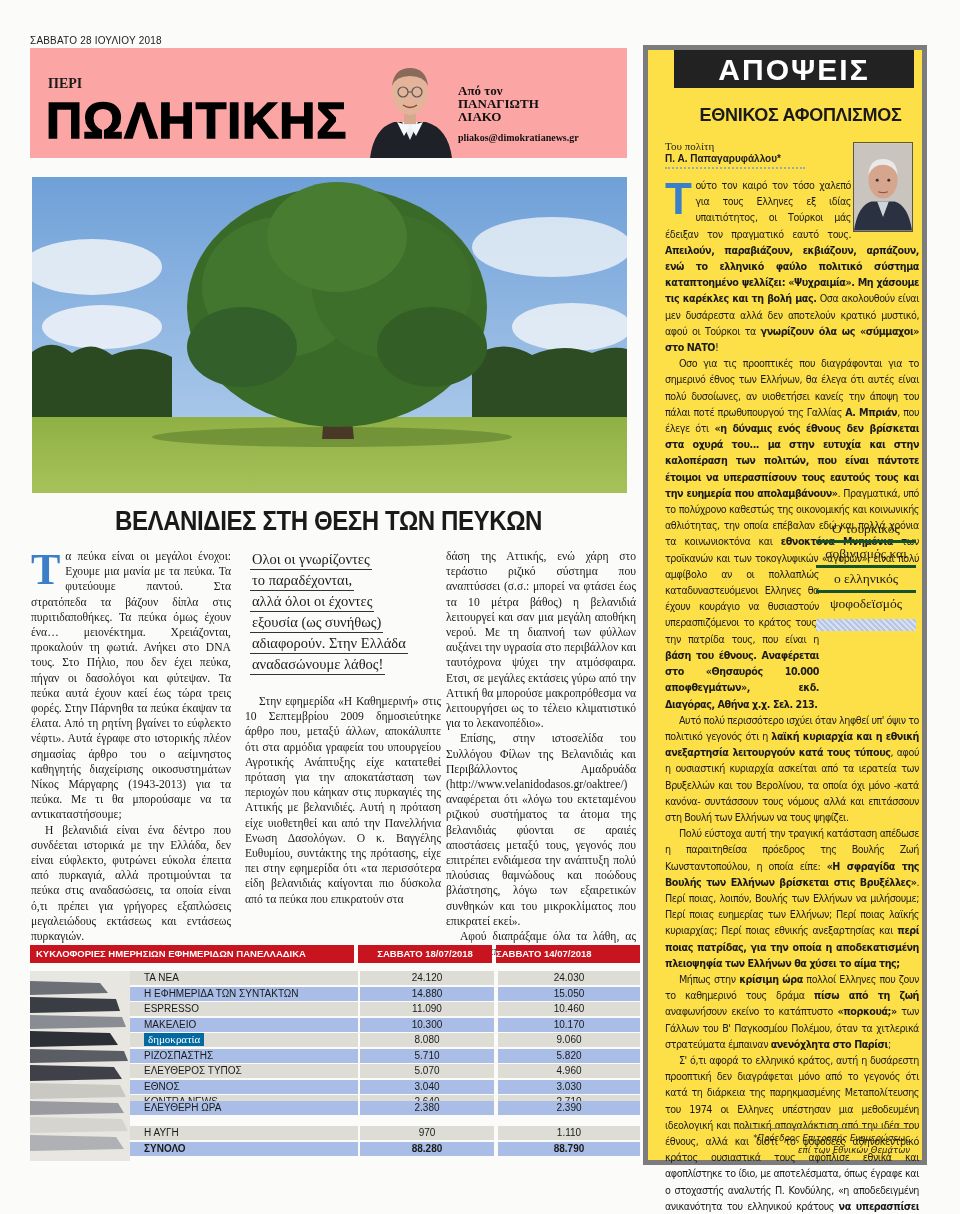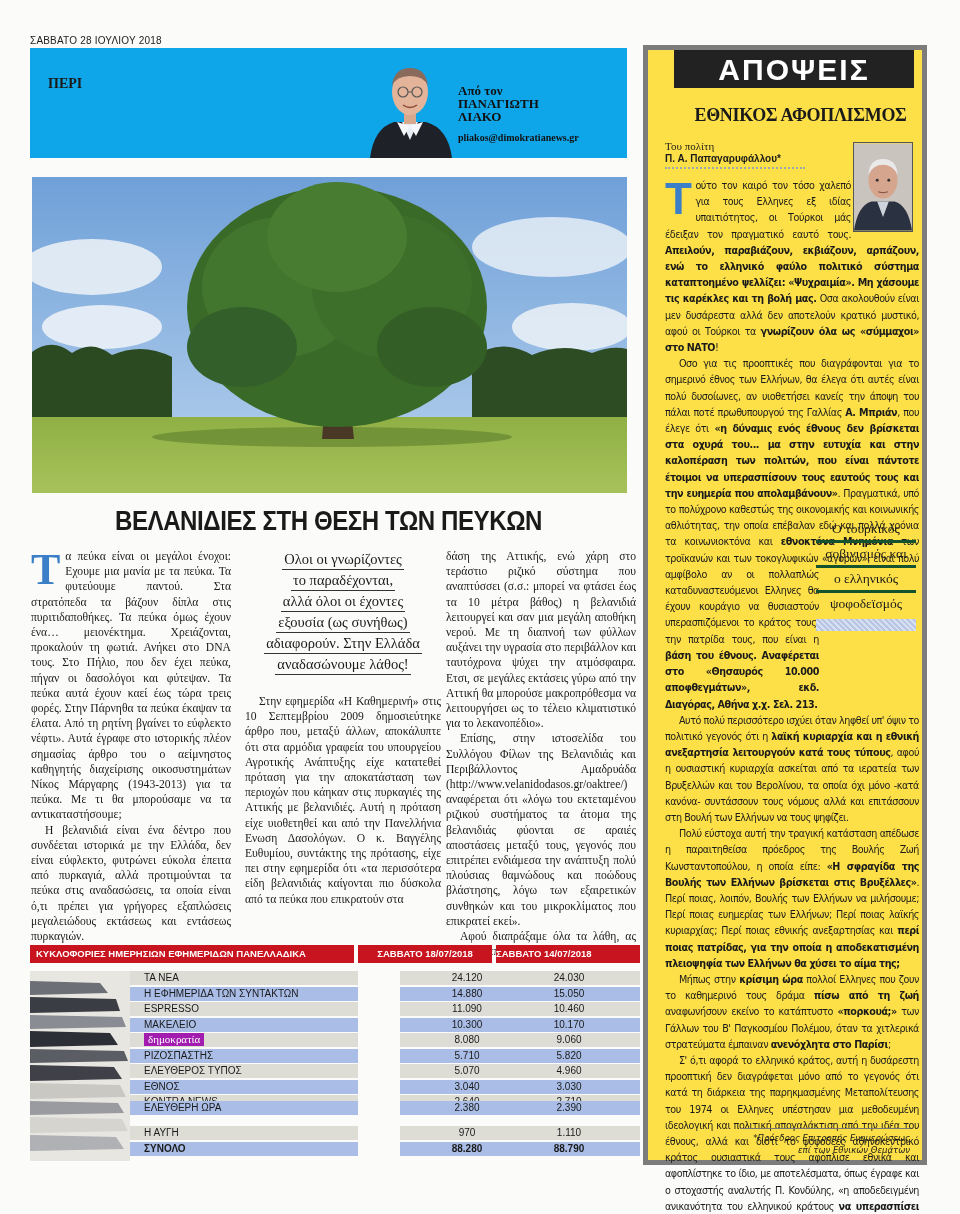--- a/index.html
+++ b/index.html
@@ -2,65 +2,65 @@
 <html><head>
   <meta charset="utf-8">
   <style>
     * { box-sizing: border-box; margin: 0; padding: 0; }
     html, body { width: 960px; height: 1214px; background: #fbfbf9; overflow: hidden; }
     body { position: relative; font-family: "Liberation Serif", serif; color: #1a1a1a; }
 
     .dateline { position: absolute; left: 30px; top: 35px; font-family: "Liberation Sans", sans-serif; font-size: 10px; letter-spacing: 0.2px; color: #222; }
 
     
-    .col-header { position: absolute; left: 30px; top: 48px; width: 597px; height: 110px; background: #0ea5e9; overflow: hidden; }
+    .col-header { position: absolute; left: 30px; top: 48px; width: 597px; height: 110px; background: #fca5a5; overflow: hidden; }
     .col-header .peri { position: absolute; left: 18px; top: 28px; font-family: "Liberation Serif", serif; font-weight: bold; font-size: 14px; }
     .col-header .politikis { position: absolute; left: 16px; top: 48px; font-family: "Liberation Sans", sans-serif; font-weight: 900; font-size: 50px; letter-spacing: 1px; line-height: 50px; transform: scaleY(1.0); -webkit-text-stroke: 1.5px #000; color: #000; }
     .col-header .portrait { position: absolute; left: 334px; top: 8px; width: 92px; height: 102px; }
     .col-header .author { position: absolute; left: 428px; top: 36px; font-family: "Liberation Serif", serif; font-weight: bold; font-size: 13px; line-height: 13px; color: #111; }
     .col-header .email { position: absolute; left: 428px; top: 84px; font-family: "Liberation Serif", serif; font-weight: bold; font-size: 10px; color: #111; }
 
     
     .photo { position: absolute; left: 32px; top: 177px; width: 595px; height: 316px; overflow: hidden; background: #8fb5de; }
 
     .headline { position: absolute; left: 30px; top: 505px; width: 597px; text-align: center; font-family: "Liberation Sans", sans-serif; font-weight: 900; font-size: 28px; letter-spacing: -0.5px; transform: scaleX(0.86); transform-origin: center; }
 
     .text-col { position: absolute; font-family: "Liberation Serif", serif; font-size: 11.6px; line-height: 15.2px; text-align: justify; hyphens: auto; color: #1b1b1b; }
     .text-col p { text-indent: 14px; }
     .text-col p.first { text-indent: 0; }
     .dropcap { float: left; font-family: "Liberation Serif", serif; font-size: 44px; line-height: 38px; color: #3a7fc8; margin: 2px 5px 0 0; font-weight: bold; }
 
     .col1 { left: 31px; top: 549px; width: 200px; }
     .col2 { left: 245px; top: 694px; width: 196px; }
     .col3 { left: 446px; top: 549px; width: 190px; }
 
-    .pullquote { position: absolute; left: 250px; top: 549px; width: 186px; text-align: center; font-family: "Liberation Serif", serif; font-size: 14.5px; line-height: 20px; }
+    .pullquote { position: absolute; left: 250px; top: 549px; width: 186px; text-align: left; font-family: "Liberation Serif", serif; font-size: 14.5px; line-height: 20px; }
     .pullquote span { display: inline-block; border-bottom: 1px solid #333; padding: 0 2px; white-space: nowrap; }
 
     
     .circ { position: absolute; left: 30px; top: 945px; width: 610px; height: 220px; }
     .circ .thead { position: absolute; top: 0; left: 0; width: 610px; height: 18px; }
     .circ .th { position: absolute; top: 0; height: 18px; background: #c8141e; color: #fff; font-family: "Liberation Sans", sans-serif; font-weight: bold; font-size: 9.5px; line-height: 18px; }
     .circ .th.t1 { left: 0; width: 324px; padding-left: 6px; }
     .circ .th.t2 { left: 328px; width: 134px; text-align: center; }
     .circ .th.t3 { left: 466px; width: 144px; text-align: left; }
     .circ .papers { position: absolute; left: 0; top: 26px; width: 100px; height: 190px; }
     .circ .row { position: absolute; left: 100px; width: 510px; height: 14px; font-family: "Liberation Sans", sans-serif; font-size: 10px; line-height: 14px; }
     .circ .row .name { position: absolute; left: 0; width: 228px; height: 14px; padding-left: 14px; }
-    .circ .row .v1 { position: absolute; left: 230px; width: 134px; height: 14px; text-align: center; margin-left: 40px; }
+    .circ .row .v1 { position: absolute; left: 230px; width: 134px; height: 14px; text-align: center; }
     .circ .row .v2 { position: absolute; left: 368px; width: 142px; height: 14px; text-align: center; }
     .circ .row.even .name, .circ .row.even .v1, .circ .row.even .v2 { background: #ddddd6; }
     .circ .row.odd .name, .circ .row.odd .v1, .circ .row.odd .v2 { background: #a9bde6; }
     .circ .row.total { font-weight: bold; }
-    .badge-dim { display: inline-block; background: #a21caf; color: #fff; font-family: "Liberation Serif", serif; font-size: 11px; padding: 0 4px; line-height: 13px; }
+    .badge-dim { display: inline-block; background: #0369a1; color: #fff; font-family: "Liberation Serif", serif; font-size: 11px; padding: 0 4px; line-height: 13px; }
 
     
     .opinion { position: absolute; left: 643px; top: 45px; width: 284px; height: 1120px; border: 5px solid #7c7c7c; background: #fde047; }
     .opinion .section-title { position: absolute; left: 26px; top: 0px; width: 240px; height: 38px; background: #222; color: #fff; text-align: center; font-family: "Liberation Sans", sans-serif; font-weight: 900; font-size: 30px; line-height: 40px; letter-spacing: 2px; }
-    .opinion .op-title { position: absolute; left: 0; top: 55px; width: 274px; text-align: center; font-family: Liberation Serif, serif; font-size: 18px; letter-spacing: -0.3px; padding-left: 31px; }
+    .opinion .op-title { position: absolute; left: 0; top: 55px; width: 274px; text-align: center; font-family: Liberation Sans, sans-serif; font-size: 18px; letter-spacing: -0.3px; padding-left: 31px; }
     .opinion .byline-pre { position: absolute; left: 17px; top: 90px; font-family: "Liberation Serif", serif; font-size: 11px; }
     .opinion .byline-name { position: absolute; left: 17px; top: 103px; font-family: "Liberation Sans", sans-serif; font-weight: bold; font-size: 10px; padding-bottom: 3px; border-bottom: 2px dotted #9aa; width: 140px; }
     .opinion .op-photo { position: absolute; left: 205px; top: 92px; width: 60px; height: 90px; border: 1px solid #555; overflow: hidden; }
     .opinion .op-text { position: absolute; left: 17px; top: 128px; width: 254px; font-family: "DejaVu Sans", sans-serif; font-size: 9.6px; line-height: 16.2px; text-align: justify; letter-spacing: -0.45px; color: #1a1a1a; }
     .opinion .op-text p { text-indent: 14px; }
     .opinion .op-text p.first { text-indent: 0; }
     .opinion .op-text b { font-weight: bold; }
     .opinion .op-dropcap { float: left; font-family: "Liberation Sans", sans-serif; font-weight: 900; font-size: 44px; line-height: 38px; color: #3a7fc8; margin: 2px 4px 0 0; }
     .opinion .op-wrap1 { float: right; width: 68px; height: 54px; }
     .opinion .op-wrap2 { float: right; width: 100px; height: 128px; }
@@ -69,20 +69,21 @@
     .opinion .side-quote .hatch { height: 12px; margin-top: 4px; background: repeating-linear-gradient(45deg, #b7c6e6 0 2px, #d8e0f0 2px 4px); border: none; }
     .opinion .footnote { position: absolute; right: 12px; top: 1078px; width: 170px; text-align: right; font-family: "DejaVu Sans", sans-serif; font-style: italic; font-size: 8.5px; line-height: 12px; border-top: 1px solid #777; padding-top: 3px; }
   </style>
 </head>
 <body>
 
 <div class="dateline">ΣΑΒΒΑΤΟ 28 ΙΟΥΛΙΟΥ 2018</div>
 
 <header class="col-header">
   <div class="peri">ΠΕΡΙ</div>
+  <div class="politikis">ΠΩΛΗΤΙΚΗΣ</div>
   <svg class="portrait" viewBox="0 0 92 102">
     <path d="M6 102 Q10 72 30 66 L62 66 Q84 72 88 102 Z" fill="#1f2129"></path>
     <path d="M38 66 L46 84 L54 66 Z" fill="#e8eef4"></path>
     <path d="M33 66 L40 80 L46 70 Z M59 66 L52 80 L46 70 Z" fill="#f5f7fa"></path>
     <rect x="40" y="52" width="12" height="16" fill="#d6a88e"></rect>
     <ellipse cx="46" cy="36" rx="18" ry="23" fill="#e3b49a"></ellipse>
     <path d="M28 30 Q30 12 46 12 Q62 12 64 30 Q60 20 46 20 Q32 20 28 30 Z" fill="#8a6a5a"></path>
     <circle cx="39" cy="36" r="5" fill="none" stroke="#555" stroke-width="1.2"></circle>
     <circle cx="53" cy="36" r="5" fill="none" stroke="#555" stroke-width="1.2"></circle>
     <line x1="44" y1="36" x2="48" y2="36" stroke="#555" stroke-width="1"></line>

